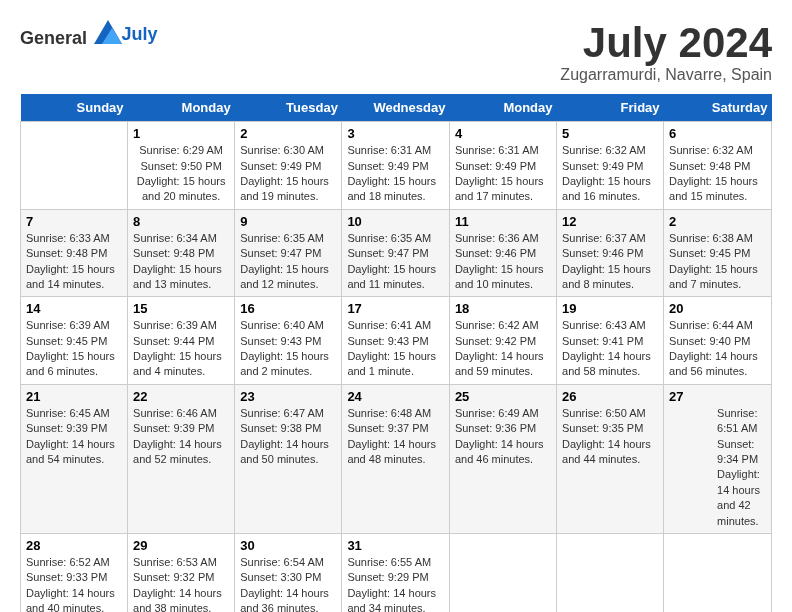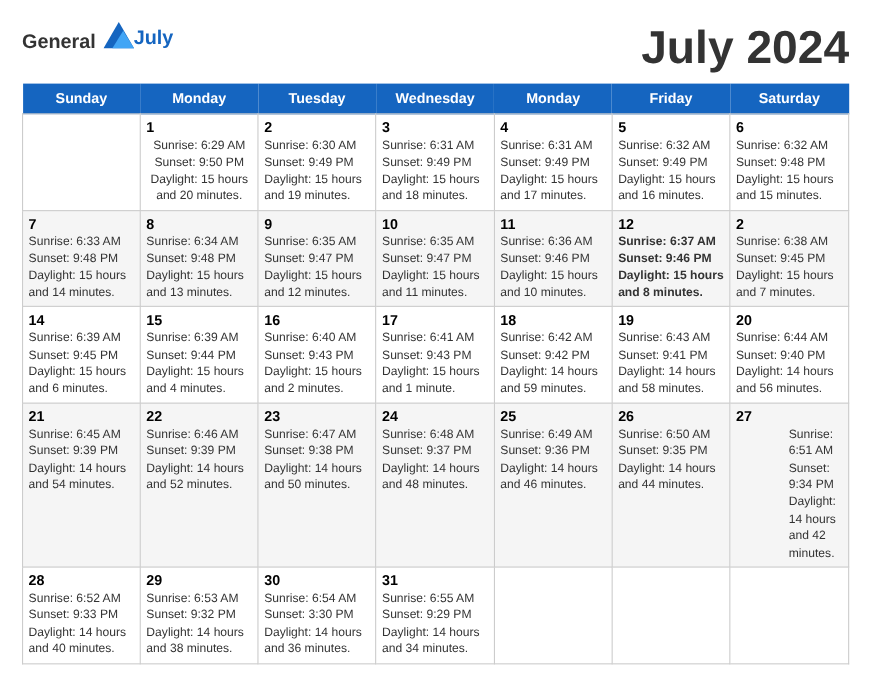--- a/index.html
+++ b/index.html
@@ -50,21 +50,21 @@
     }
     table {
       width: 100%;
       border-collapse: collapse;
       font-size: 11px;
     }
     thead tr th {
       background-color: #1565c0;
       color: #fff;
       padding: 6px 4px;
-      text-align: center;
+      text-align: right;
       font-size: 13px;
       font-weight: bold;
       margin-left: 35px;
     }
     tbody tr td {
       border: 1px solid #ccc;
       padding: 4px 5px;
       vertical-align: top;
       width: 108px;
     }
@@ -96,20 +96,21 @@
         <polygon points="0,24 14,0 28,24" fill="#1565c0"></polygon>
         <polygon points="8,24 18,8 28,24" fill="#42a5f5"></polygon>
       </svg>
     </div>
     <div>
       <span class="logo-text-blue">July</span>
     </div>
   </div>
   <div class="title-area">
     <div class="main-title">July 2024</div>
+    <div class="subtitle">Zugarramurdi, Navarre, Spain</div>
   </div>
 </div>
 
 <table>
   <thead>
     <tr>
     <th>Sunday</th>
         <th>Monday</th>
         <th>Tuesday</th>
         <th>Wednesday</th>
@@ -184,21 +185,21 @@
 Daylight: 15 hours and 11 minutes.</div>
         </td>
         <td>
           <span class="day-number">11</span>
           <div class="day-info" style="white-space: pre-line;">Sunrise: 6:36 AM
 Sunset: 9:46 PM
 Daylight: 15 hours and 10 minutes.</div>
         </td>
         <td>
           <span class="day-number">12</span>
-          <div class="day-info" style="white-space: pre-line; font-weight: bold;">Sunrise: 6:37 AM
+          <div class="day-info" style="white-space: pre-line;">Sunrise: 6:37 AM
 Sunset: 9:46 PM
 Daylight: 15 hours and 8 minutes.</div>
         </td>
         <td>
           <span class="day-number">2</span>
           <div class="day-info" style="white-space: pre-line;">Sunrise: 6:38 AM
 Sunset: 9:45 PM
 Daylight: 15 hours and 7 minutes.</div>
         </td>
       </tr>

